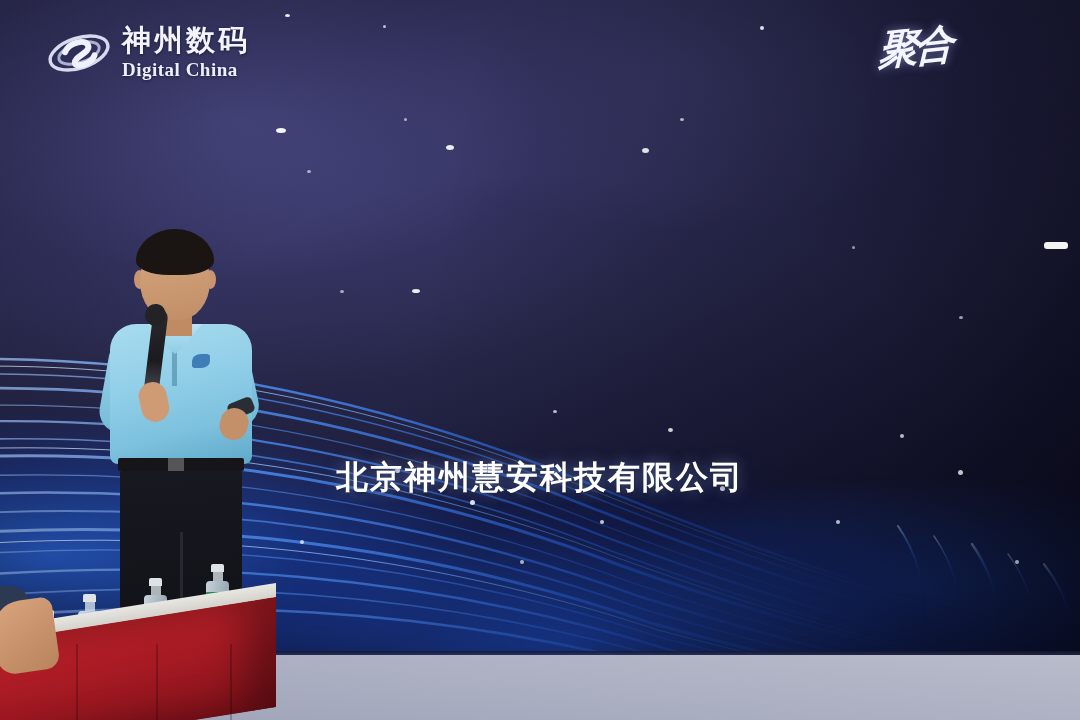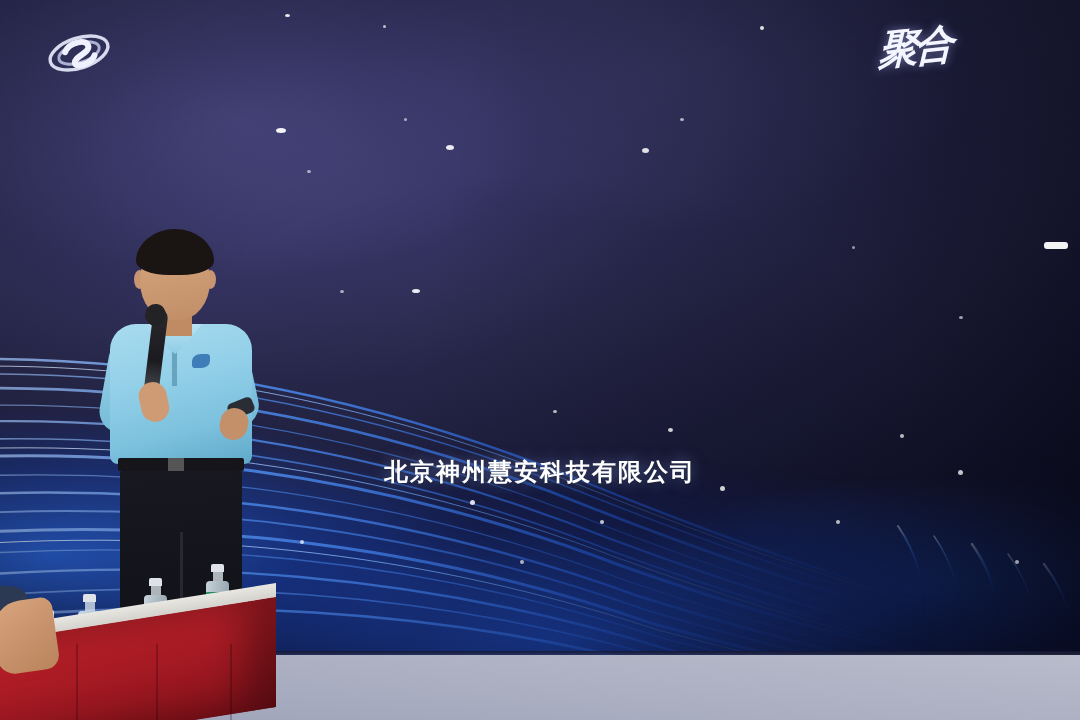--- a/index.html
+++ b/index.html
@@ -52,21 +52,21 @@
     text-shadow:0 0 18px rgba(140,160,255,.55),0 2px 5px rgba(0,0,0,.55);
     white-space:nowrap;
   }
   .slide-date{
     position:absolute;left:0;right:0;top:350px;text-align:center;
     color:#ffffff;font-size:25px;font-weight:bold;letter-spacing:1px;
     text-shadow:0 0 12px rgba(150,170,255,.45),0 2px 4px rgba(0,0,0,.5);
   }
   .slide-company{
     position:absolute;left:0;right:0;top:456px;text-align:center;
-    color:#ffffff;font-size:24px;font-weight:bold;letter-spacing:2px;
+    color:#ffffff;font-size:32px;font-weight:bold;letter-spacing:2px;
     text-shadow:0 0 14px rgba(150,180,255,.5),0 2px 4px rgba(0,0,0,.5);
   }
 
   
   .brand{position:absolute;left:46px;top:22px;display:flex;align-items:center;gap:10px;}
   .brand-mark{width:66px;height:62px;flex:0 0 auto;}
   .brand-txt{display:flex;flex-direction:column;line-height:1;padding-bottom:2px;}
   .brand-cn{
     color:#f2f3ff;font-size:29px;font-weight:bold;letter-spacing:3px;
     text-shadow:0 1px 3px rgba(0,0,0,.5);
@@ -255,20 +255,24 @@
     <div class="brand">
       <span class="brand-mark">
         <svg viewBox="0 0 66 62" width="66" height="62">
           <g transform="rotate(-18 33 31)">
             <ellipse cx="33" cy="31" rx="30" ry="15" fill="none" stroke="#e6e9fb" stroke-width="3.4" opacity=".92"></ellipse>
             <ellipse cx="33" cy="31" rx="21" ry="9.5" fill="none" stroke="#c9d2f2" stroke-width="3" opacity=".8"></ellipse>
             <path d="M20 26 C26 18, 44 19, 44 27 C44 34, 27 33, 26 39 C25 45, 42 45, 47 38" fill="none" stroke="#eff1ff" stroke-width="6" stroke-linecap="round"></path>
           </g>
         </svg>
       </span>
+      <span class="brand-txt">
+        <span class="brand-cn">神州数码</span>
+        <span class="brand-en">Digital China</span>
+      </span>
     </div>
 
     <div class="slogan">
       <div class="slogan-calli">聚合</div>
     </div>
   </div>
 
   <div class="floor-edge"></div>
   <div class="floor"></div>
 

